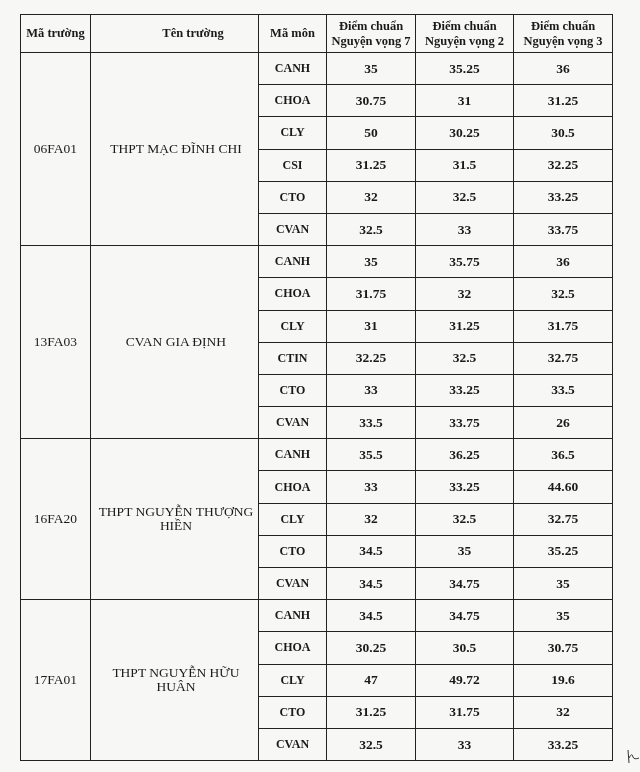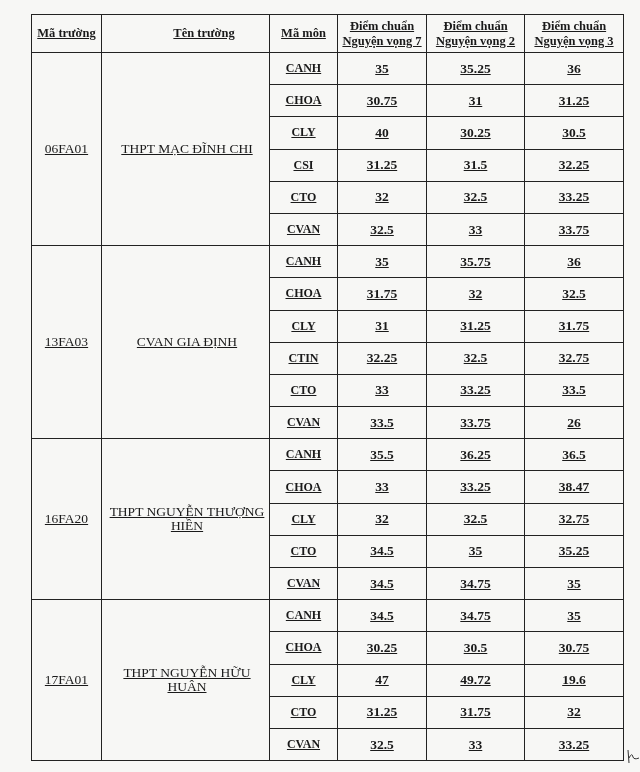--- a/index.html
+++ b/index.html
@@ -2,22 +2,22 @@
 <html><head>
 <meta charset="utf-8">
 <style>
   html, body { margin: 0; padding: 0; }
   body {
     width: 640px; height: 772px; background: #f7f7f5;
     font-family: "Liberation Serif", "DejaVu Serif", serif;
     color: #1a1a1a; position: relative; overflow: hidden;
   }
   table.scores {
-    position: absolute; left: 31px; top: 14px;
-    width: 592px; border-collapse: collapse; table-layout: fixed; text-decoration: underline;
+    position: absolute; left: 20px; top: 14px;
+    width: 592px; border-collapse: collapse; table-layout: fixed;
   }
   table.scores th, table.scores td {
     border: 1px solid #222; padding: 0; text-align: center;
     vertical-align: middle; font-size: 13px;
   }
   table.scores th {
     height: 37px; font-weight: bold; font-size: 12.5px; line-height: 15px;
   }
   table.scores th.name-h { font-weight: bold; padding-left: 37px; }
   table.scores td { height: 31.2px; font-weight: bold; font-size: 13.5px; }
@@ -63,21 +63,21 @@
         <td class="score">36</td>
       </tr>
       <tr>
         <td class="subject">CHOA</td>
         <td class="score">30.75</td>
         <td class="score">31</td>
         <td class="score">31.25</td>
       </tr>
       <tr>
         <td class="subject">CLY</td>
-        <td class="score">40</td>
+        <td class="score">50</td>
         <td class="score">30.25</td>
         <td class="score">30.5</td>
       </tr>
       <tr>
         <td class="subject">CSI</td>
         <td class="score">31.25</td>
         <td class="score">31.5</td>
         <td class="score">32.25</td>
       </tr>
       <tr>
@@ -135,21 +135,21 @@
         <td class="school" rowspan="5">THPT NGUYỄN THƯỢNG HIỀN</td>
         <td class="subject">CANH</td>
         <td class="score">35.5</td>
         <td class="score">36.25</td>
         <td class="score">36.5</td>
       </tr>
       <tr>
         <td class="subject">CHOA</td>
         <td class="score">33</td>
         <td class="score">33.25</td>
-        <td class="score">38.47</td>
+        <td class="score">44.60</td>
       </tr>
       <tr>
         <td class="subject">CLY</td>
         <td class="score">32</td>
         <td class="score">32.5</td>
         <td class="score">32.75</td>
       </tr>
       <tr>
         <td class="subject">CTO</td>
         <td class="score">34.5</td>

